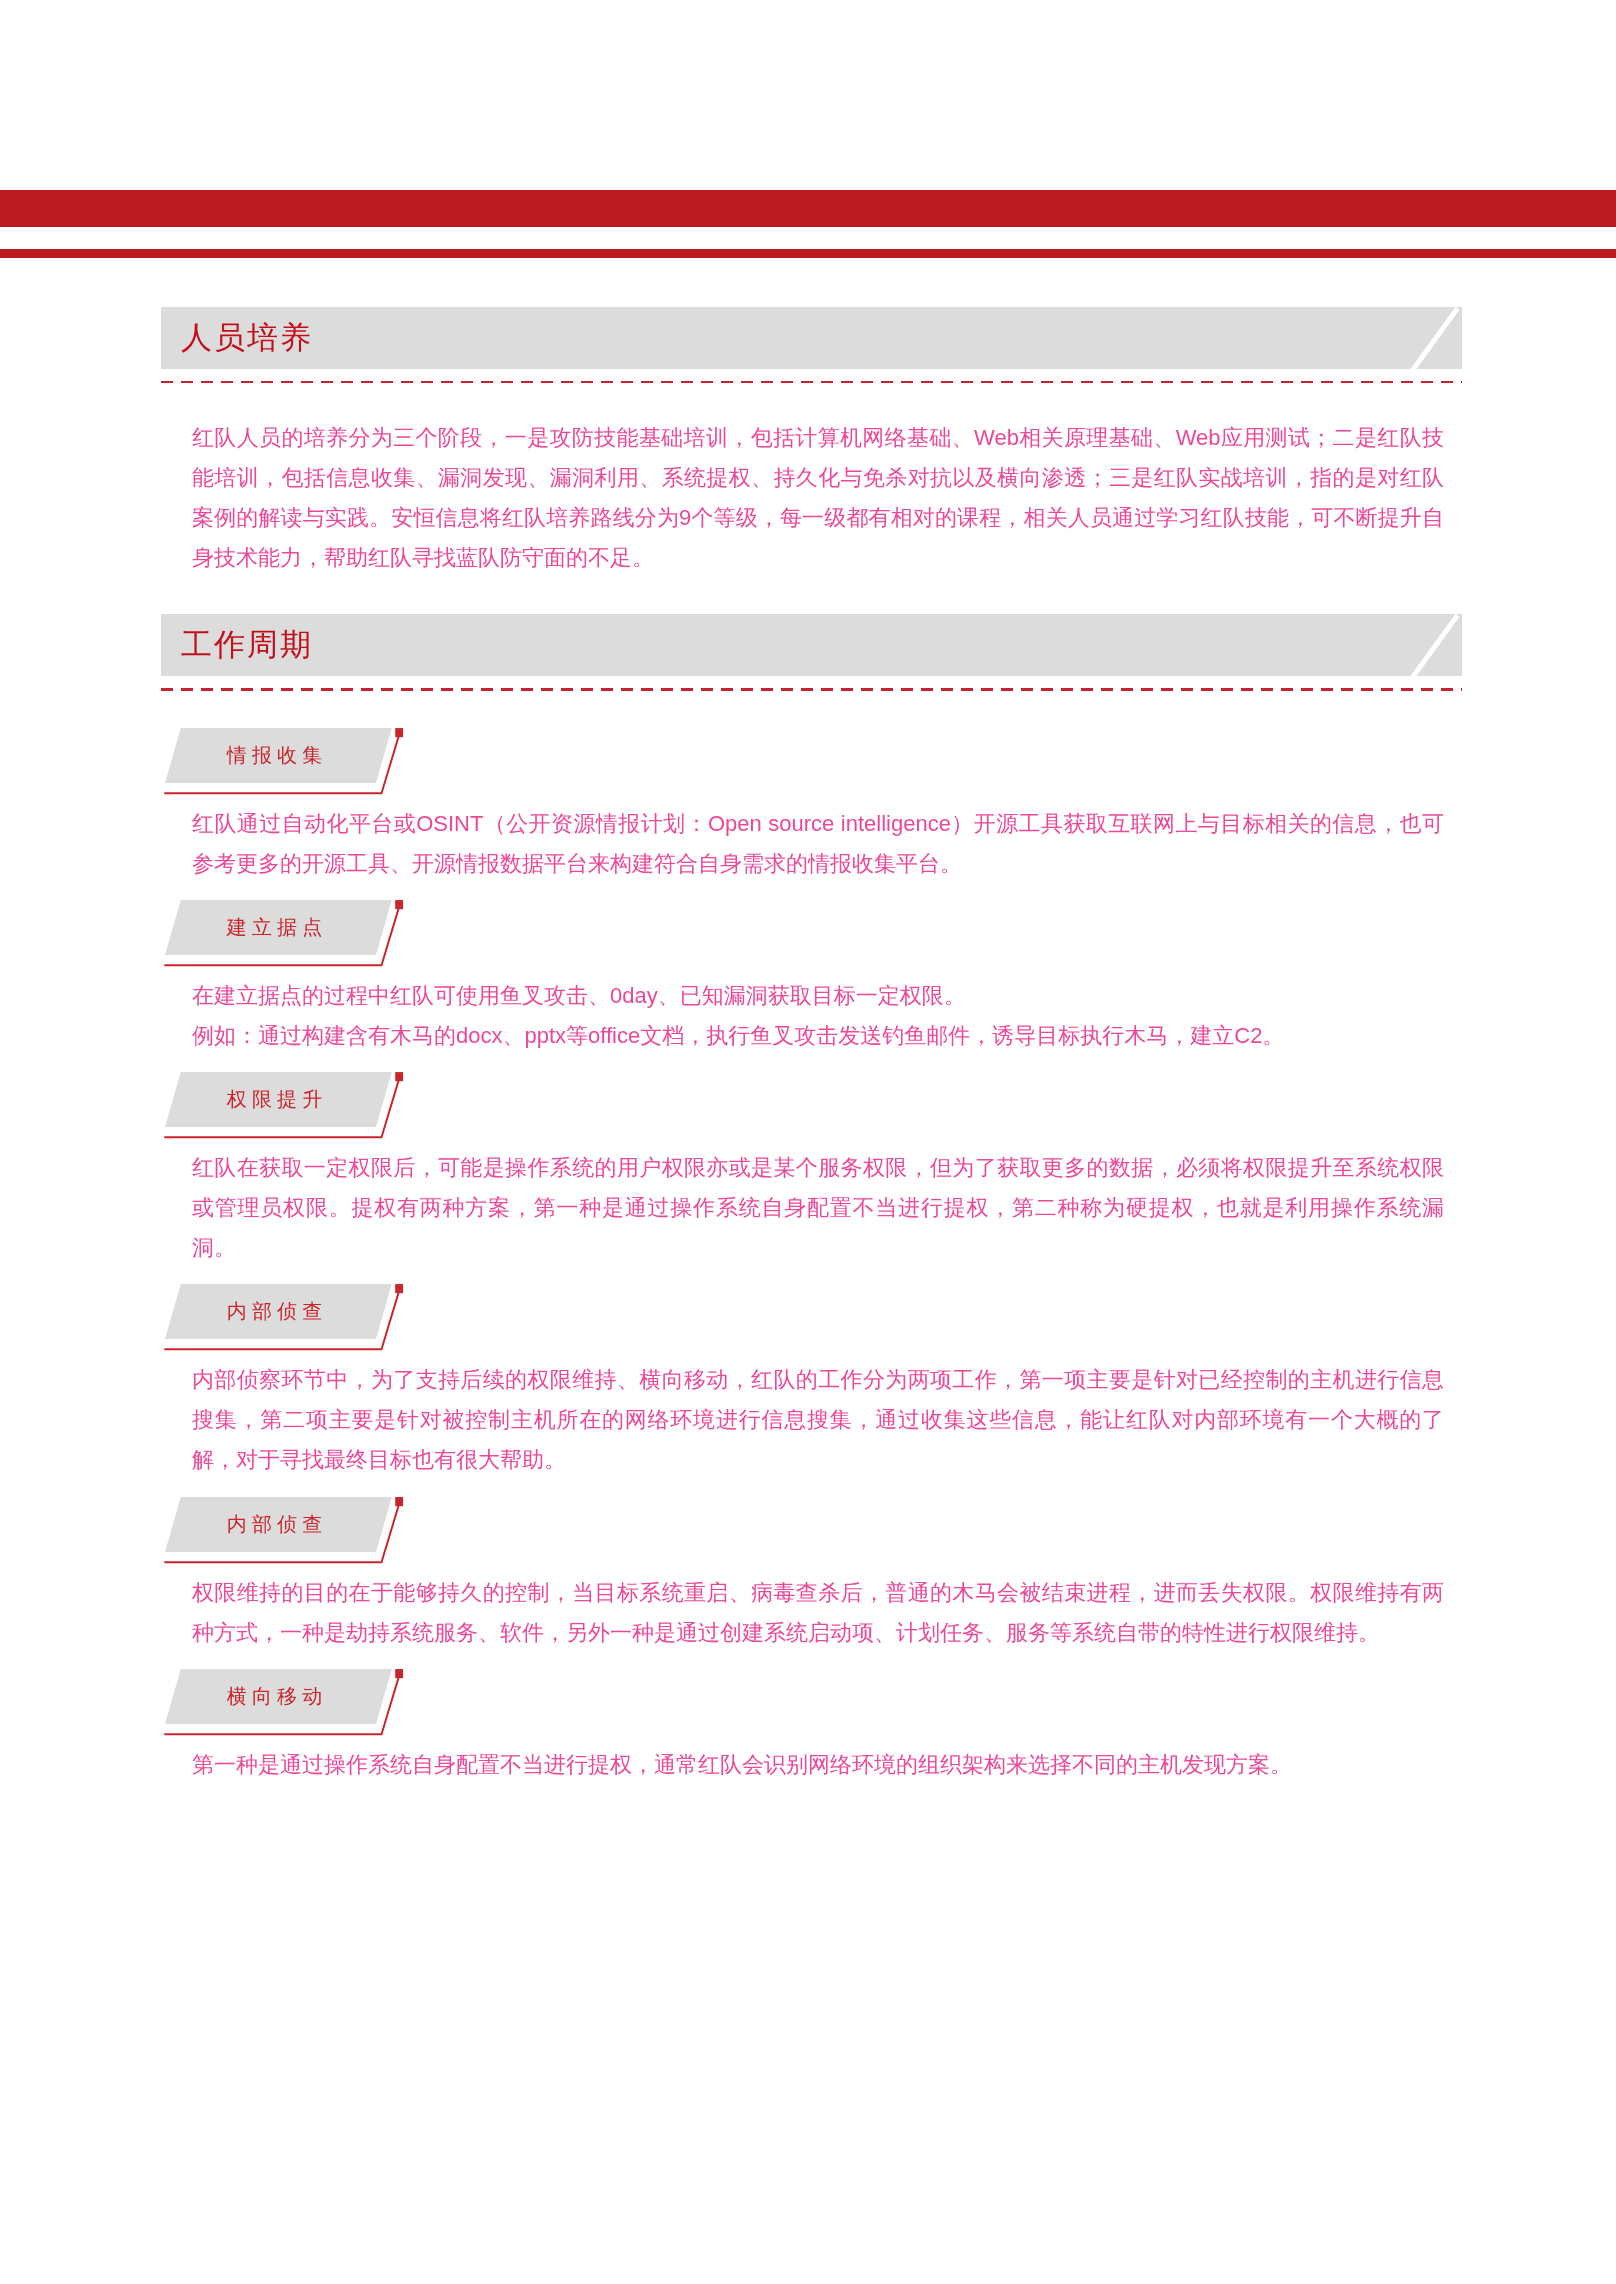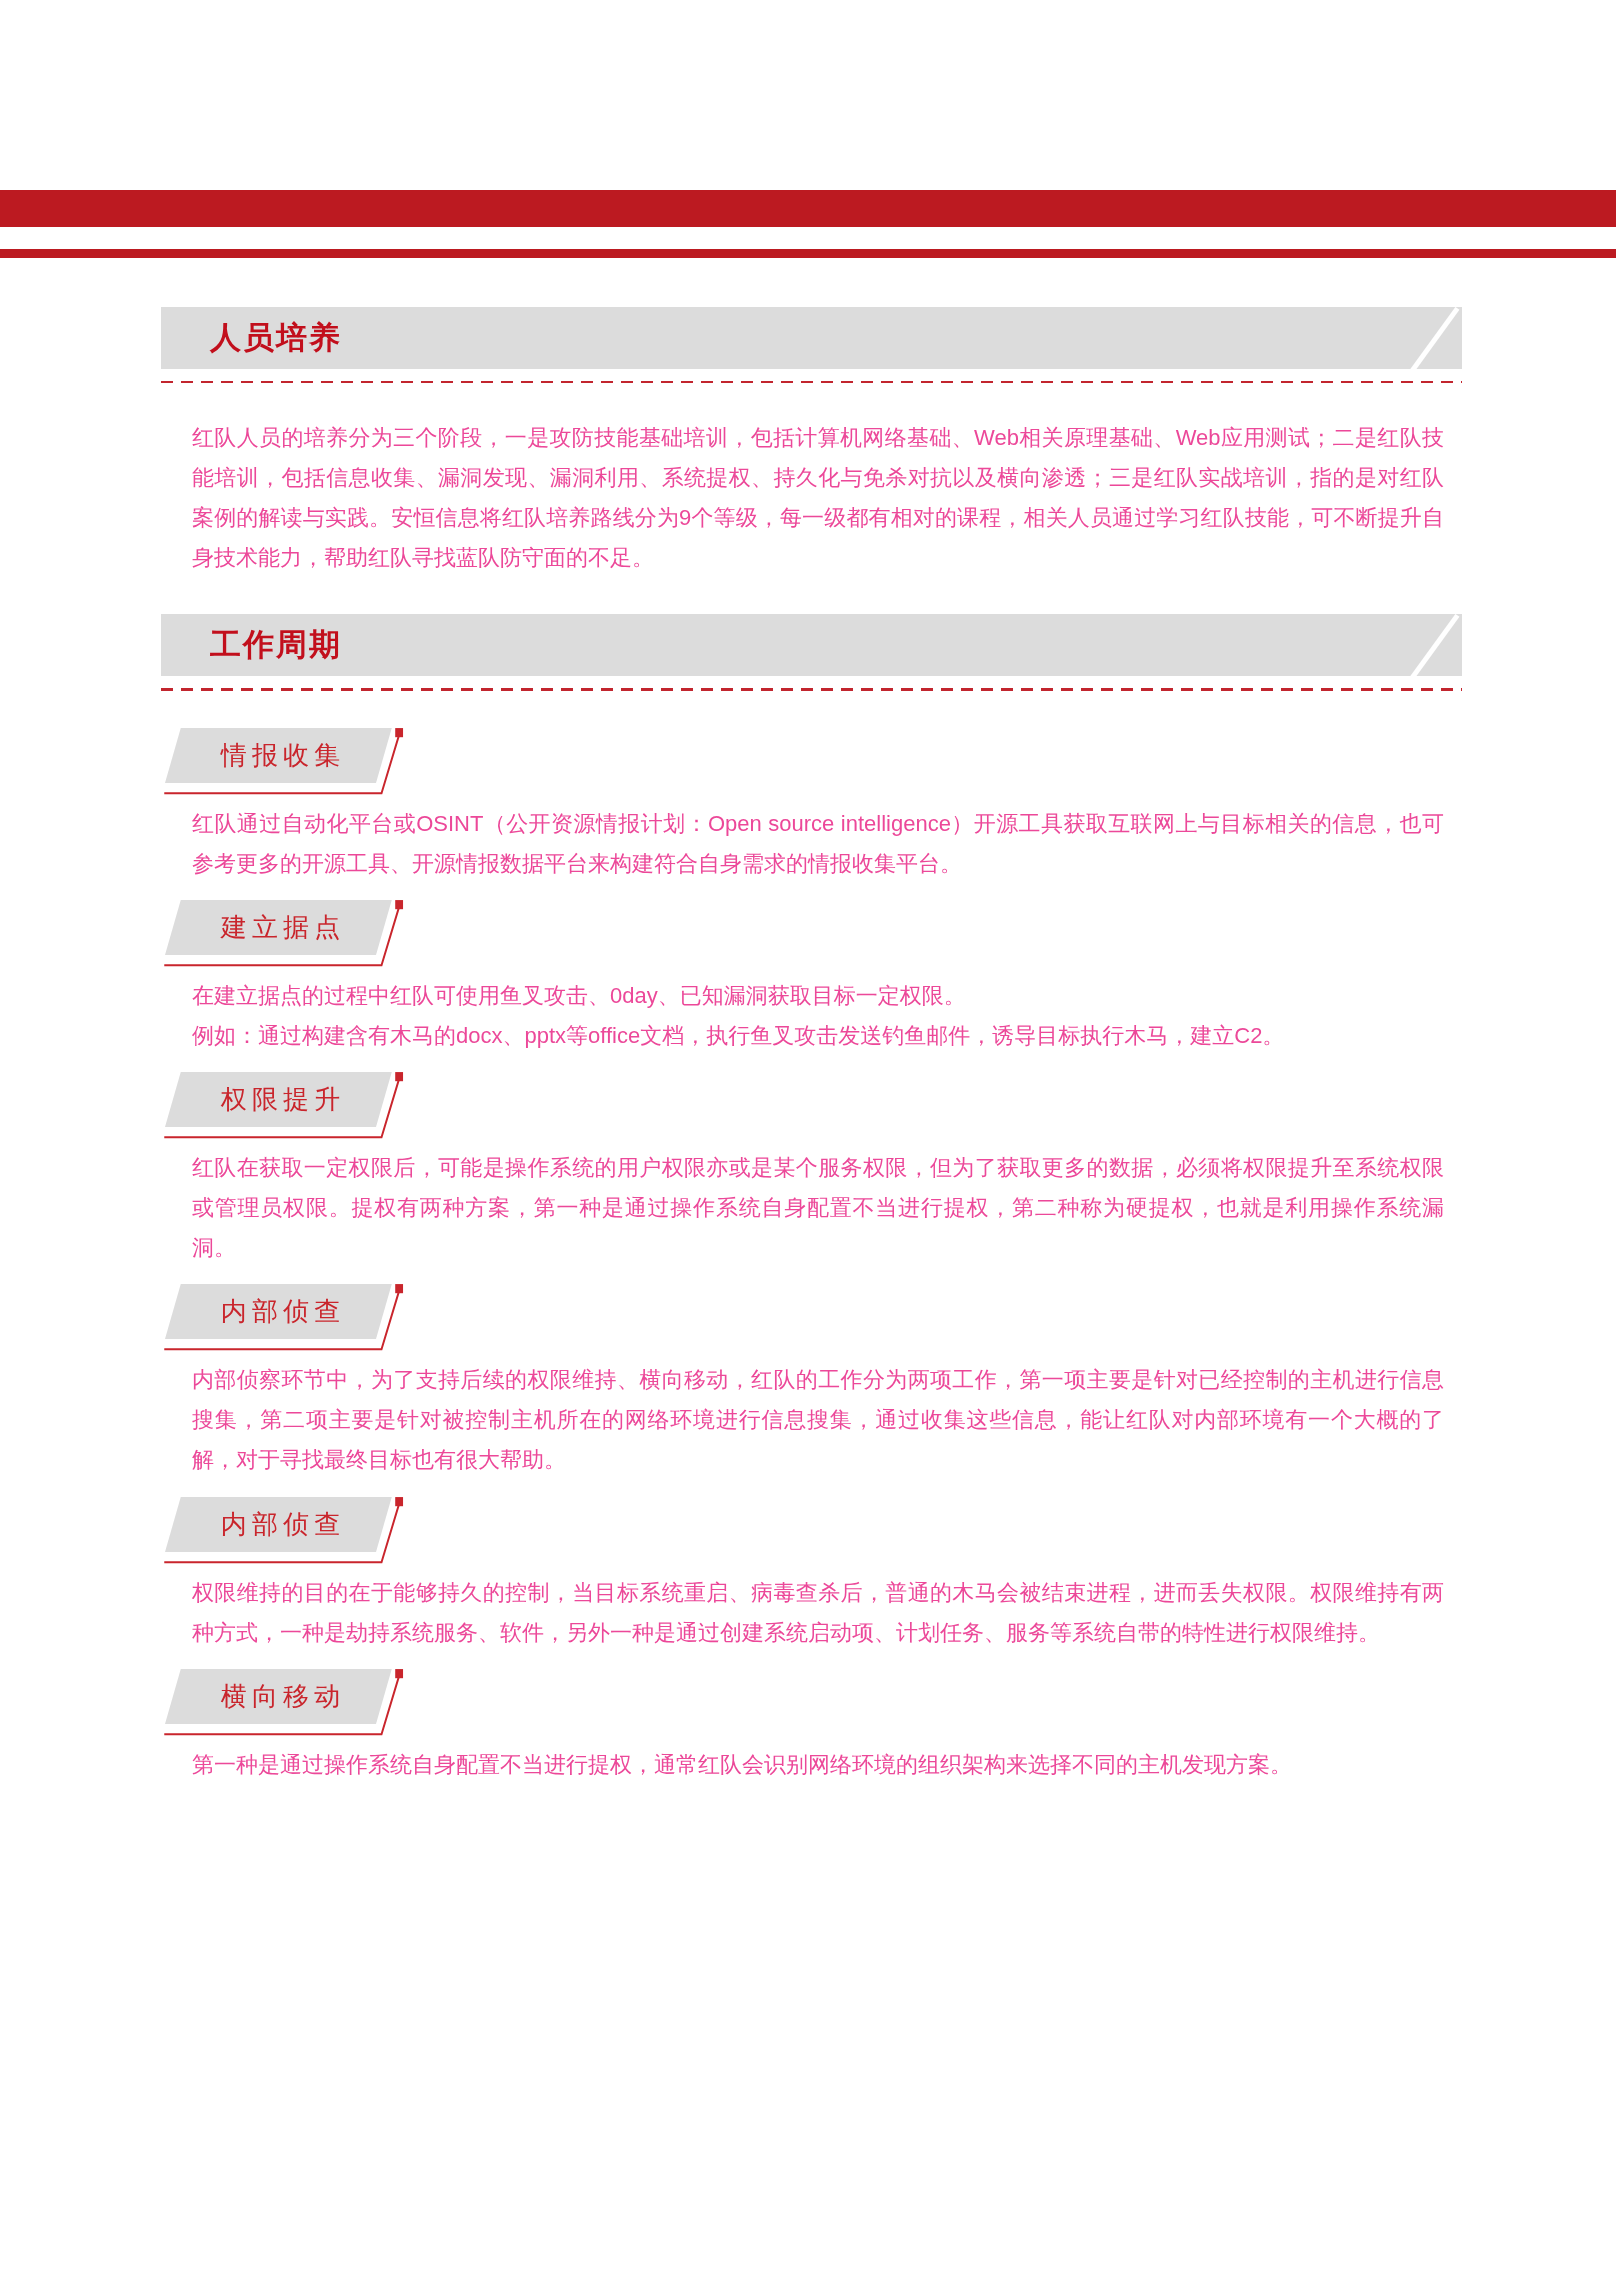--- a/index.html
+++ b/index.html
@@ -17,21 +17,21 @@
   .content { margin:0 154px 0 161px; } 
 
   
   .sec-bar {
     position:relative; height:62px; background:#dcdcdc;
     display:flex; align-items:center; overflow:hidden;
   }
   .sec-bar.first { margin-top:49px; }
   .sec-bar.second { margin-top:36px; }
   .sec-title {
-    padding-left:49px; font-size:31px; font-weight:bold;
+    padding-left:20px; font-size:31px; font-weight:normal;
     color:#c20f1c; letter-spacing:2px;
   }
   .sec-slash {
     position:absolute; top:-6.5px; left:1271px; width:5.2px; height:78px;
     background:#ffffff; transform:rotate(36deg);
   }
   
   .dashed {
     margin-top:11.7px; height:2.6px; width:100%;
     background:repeating-linear-gradient(to right, #c2252e 0 12.4px, transparent 12.4px 20px);
@@ -47,23 +47,23 @@
 
   
   .phase { margin-top:16.3px; }
   .phase.first { margin-top:37px; }
   .tab { position:relative; width:244px; height:68px; }
   .tab-face {
     position:absolute; left:3.9px; top:0; width:211px; height:55px;
     background:#dcdcdc; transform:skewX(-16deg); transform-origin:0 100%;
   }
   .tab-label {
-    position:absolute; left:14px; top:0; width:211px; height:55px;
+    position:absolute; left:8px; top:0; width:211px; height:55px;
     display:flex; align-items:center; justify-content:center;
-    font-size:26px; color:#c9252c; letter-spacing:5.2px; text-indent:5.2px;
+    font-size:20px; color:#c9252c; letter-spacing:5.2px; text-indent:5.2px;
   }
   .tab-swoosh { position:absolute; left:0; top:0; width:244px; height:68px; color:#c9252c; }
 </style>
 </head>
 <body>
 
 <div class="page">
 
   <div class="bar-thick"></div>
   <div class="bar-thin"></div>

